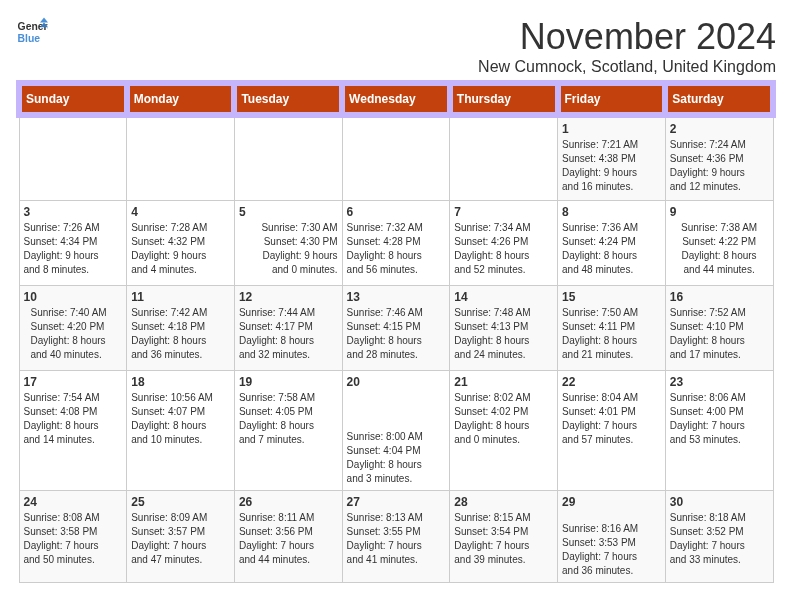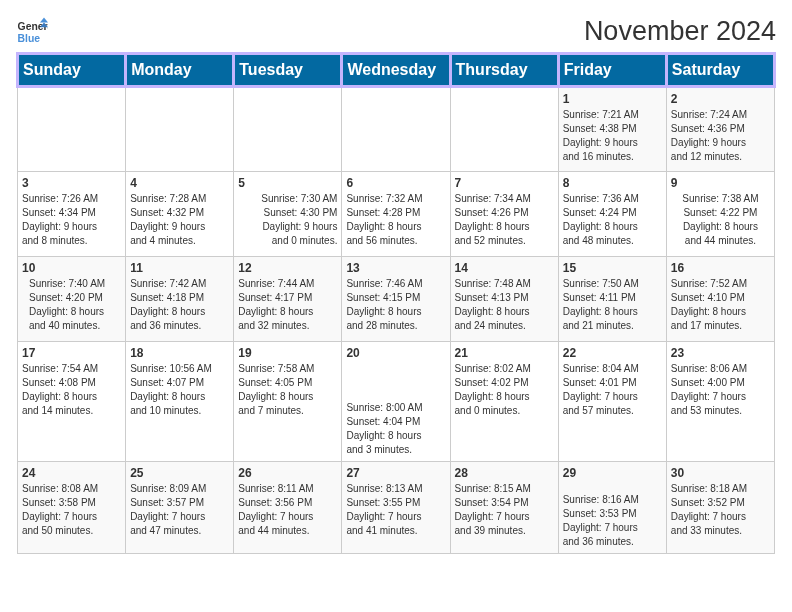--- a/index.html
+++ b/index.html
@@ -22,41 +22,41 @@
       gap: 4px;
     }
     .logo-icon {
       width: 32px;
       height: 32px;
     }
     .title-block {
       text-align: right;
     }
     .month-title {
-      font-size: 27px;
+      font-size: 36px;
       font-weight: normal;
       color: #333;
     }
     .subtitle {
       font-size: 16px;
       color: #333;
     }
     table {
       width: 100%;
       border-collapse: collapse;
       table-layout: fixed;
     }
     thead tr th {
-      background: #0369a1;
+      background: #c2410c;
       color: #fff;
-      font-size: 16px;
+      font-size: 12px;
       font-weight: bold;
       padding: 6px 4px;
       text-align: left;
-      border: 3px solid #c4b5fd;
+      border: 6px solid #c4b5fd;
     }
     tbody tr td {
       vertical-align: top;
       border: 1px solid #ccc;
       padding: 4px 4px;
       font-size: 10px;
       color: #333;
       height: 85px;
       background: #fff;
     }
@@ -84,20 +84,21 @@
   <div class="logo">
     <svg class="logo-icon" viewBox="0 0 40 40">
       <text x="2" y="18" font-size="13" font-weight="bold" fill="#333" font-family="Arial">General</text>
       <text x="2" y="32" font-size="13" font-weight="bold" fill="#4a90d9" font-family="Arial">Blue</text>
       <polygon points="30,8 40,8 35,2" fill="#4a90d9"></polygon>
       <polygon points="30,14 40,14 35,8" fill="#3a7abf"></polygon>
     </svg>
   </div>
   <div class="title-block">
     <div class="month-title">November 2024</div>
+    <div class="subtitle">New Cumnock, Scotland, United Kingdom</div>
   </div>
 </div>
 
 <table>
   <thead>
     <tr>
     <th>Sunday</th>
         <th>Monday</th>
         <th>Tuesday</th>
         <th>Wednesday</th>

